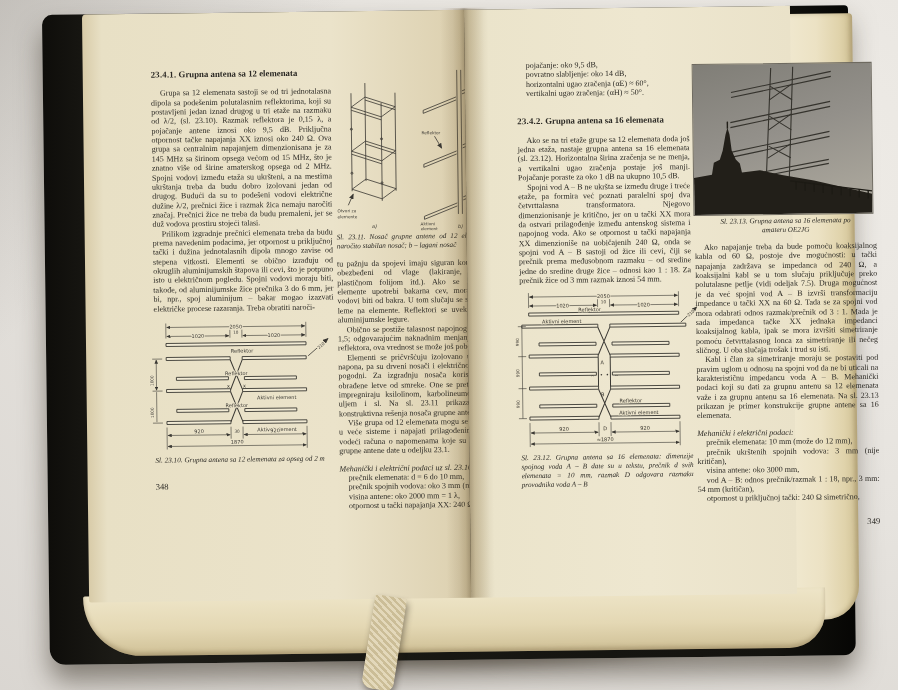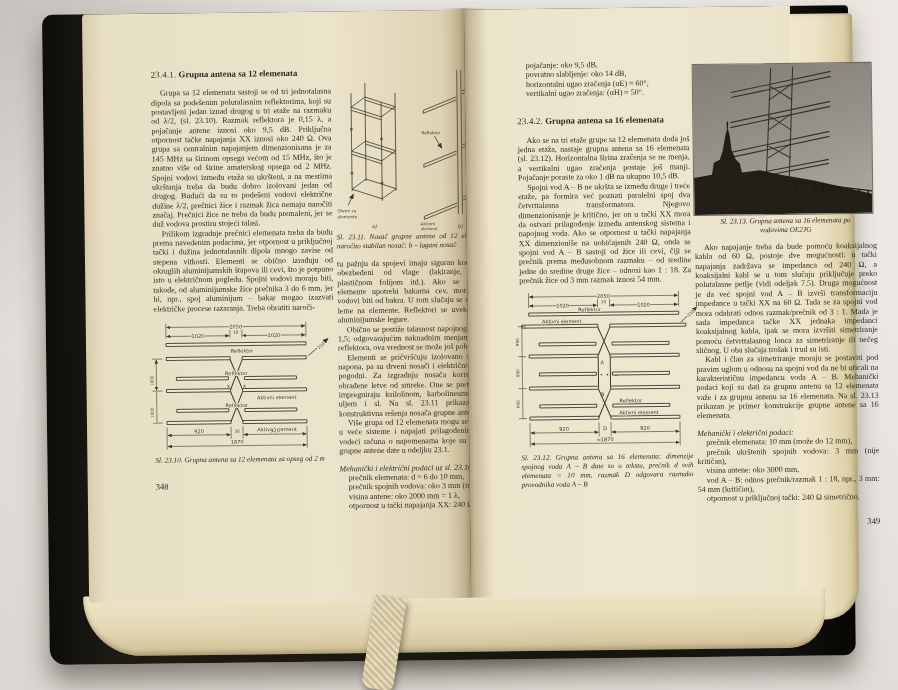--- a/index.html
+++ b/index.html
@@ -56,21 +56,21 @@
     background:
       repeating-linear-gradient(38deg, #e3d8ba 0 2.5px, #cbbd97 2.5px 5px),
       #d8cdad;
     border-radius:3px 3px 8px 10px;
     box-shadow:2px 4px 6px rgba(40,32,20,.45);
   }
   
   .col{position:absolute;color:#2c2a25;font-size:8px;line-height:1.17;text-align:justify;}
   .para{margin:0;text-indent:9px;}
   .hdg{margin:0 0 9px 0;font-size:8.8px;white-space:nowrap;}
-  .hdg .num{font-weight:normal;letter-spacing:.2px;}
+  .hdg .num{font-weight:bold;letter-spacing:.2px;}
   .hdg .ttl{font-weight:bold;}
   .cap{font-style:italic;font-size:7.2px;line-height:1.25;text-align:justify;}
   .cap-c{text-align:center;}
   .mech-h{font-style:italic;margin-top:8px;}
   .mech-i{text-indent:9px;}
   .toplines div{text-indent:9px;}
   .pnum{font-size:8.6px;}
   
   svg{display:block;}
   .dim{stroke:#3a3833;stroke-width:.6;fill:none;}
@@ -323,21 +323,21 @@
               <path d="M35,114 L135,96 M35,118 L135,100"></path>
             </g>
             <polygon fill="#221f19" points="0,150 0,113 18,110 20,98 26,95 29,86 32,70 34,63 36,70 38,86 42,95 46,99 48,108 66,106 88,111 120,117 178,131 178,150"></polygon>
             <line x1="34" y1="57" x2="34" y2="64" stroke="#221f19" stroke-width="1.4"></line>
             <g stroke="#1d1b15" stroke-width="1.4">
               <line x1="96" y1="117" x2="178" y2="128"></line>
               <path d="M102,117.8V126 M111,119V127 M120,120.2V128.4 M129,121.4V129.6 M138,122.6V130.8 M147,123.8V132 M156,125V133.2 M165,126.2V134.4 M174,127.4V135.6"></path>
             </g>
           </svg>
         </div>
-        <div class="cap cap-c" style="margin-top:3px;"><span>Sl. 23.13. Grupna antena sa 16 elemenata po</span><br><span>vodovima OE2JG</span></div>
+        <div class="cap cap-c" style="margin-top:3px;"><span>Sl. 23.13. Grupna antena sa 16 elemenata po</span><br><span>amateru OE2JG</span></div>
 
         <p class="para" style="margin-top:7px;">Ako napajanje treba da bude pomoću koaksijalnog kabla od 60 Ω, postoje dve mogućnosti: u tački napajanja zadržava se impedanca od 240 Ω, a koaksijalni kabl se u tom slučaju priključuje preko polutalasne petlje (vidi odeljak 7.5). Druga mogućnost je da već spojni vod A – B izvrši transformaciju impedance u tački XX na 60 Ω. Tada se za spojni vod mora odabrati odnos razmak/prečnik od 3 : 1. Mada je sada impedanca tačke XX jednaka impedanci koaksijalnog kabla, ipak se mora izvršiti simetriranje pomoću četvrttalasnog lonca za simetriranje ili nečeg sličnog. U oba slučaja trošak i trud su isti.</p>
         <p class="para">Kabl i član za simetriranje moraju se postaviti pod pravim uglom u odnosu na spojni vod da ne bi uticali na karakterističnu impedancu voda A – B. Mehanički podaci koji su dati za grupnu antenu sa 12 elemenata važe i za grupnu antenu sa 16 elemenata. Na sl. 23.13 prikazan je primer konstrukcije grupne antene sa 16 elemenata.</p>
         <div class="mech-h">Mehanički i električni podaci:</div>
         <div class="mech-i">prečnik elemenata: 10 mm (može do 12 mm),</div>
         <div class="mech-i">prečnik ukrštenih spojnih vodova: 3 mm (nije kritičan),</div>
         <div class="mech-i">visina antene: oko 3000 mm,</div>
         <div class="mech-i">vod A – B: odnos prečnik/razmak 1 : 18, npr., 3 mm: 54 mm (kritičan),</div>
         <div class="mech-i">otpornost u priključnoj tački: 240 Ω simetrično,</div>
         <div class="pnum" style="margin-top:14px;text-align:right;">349</div>

